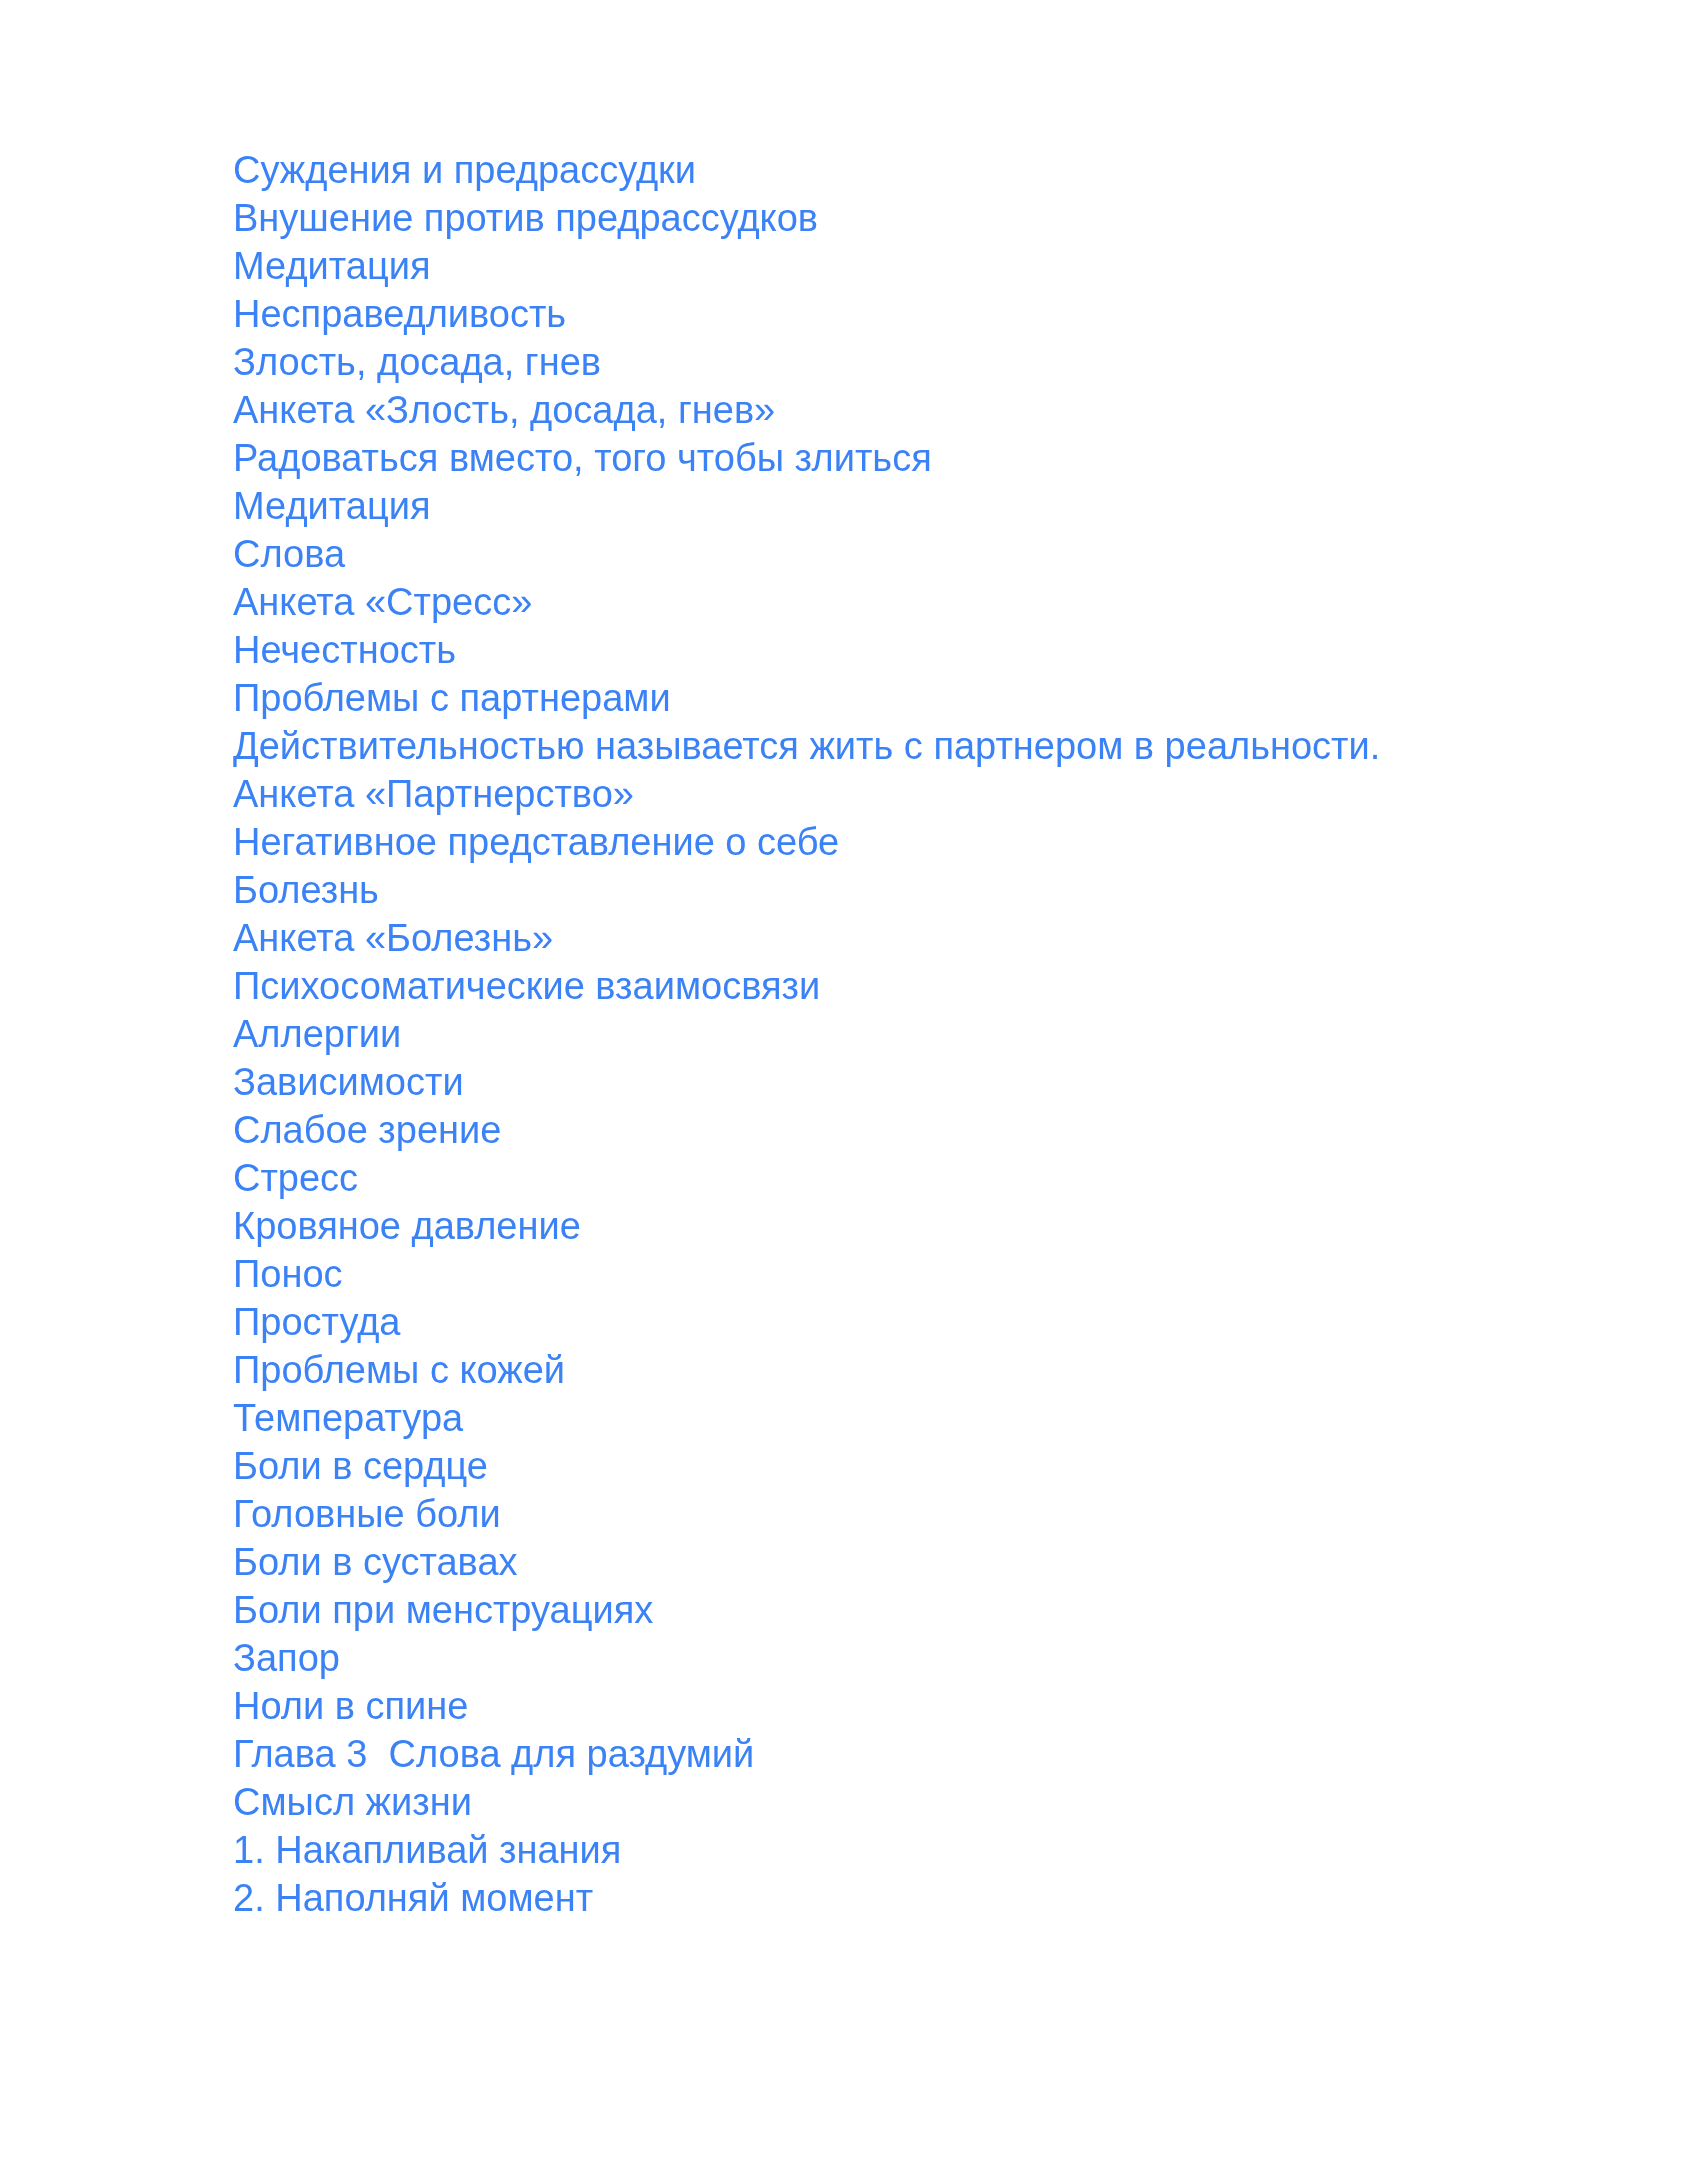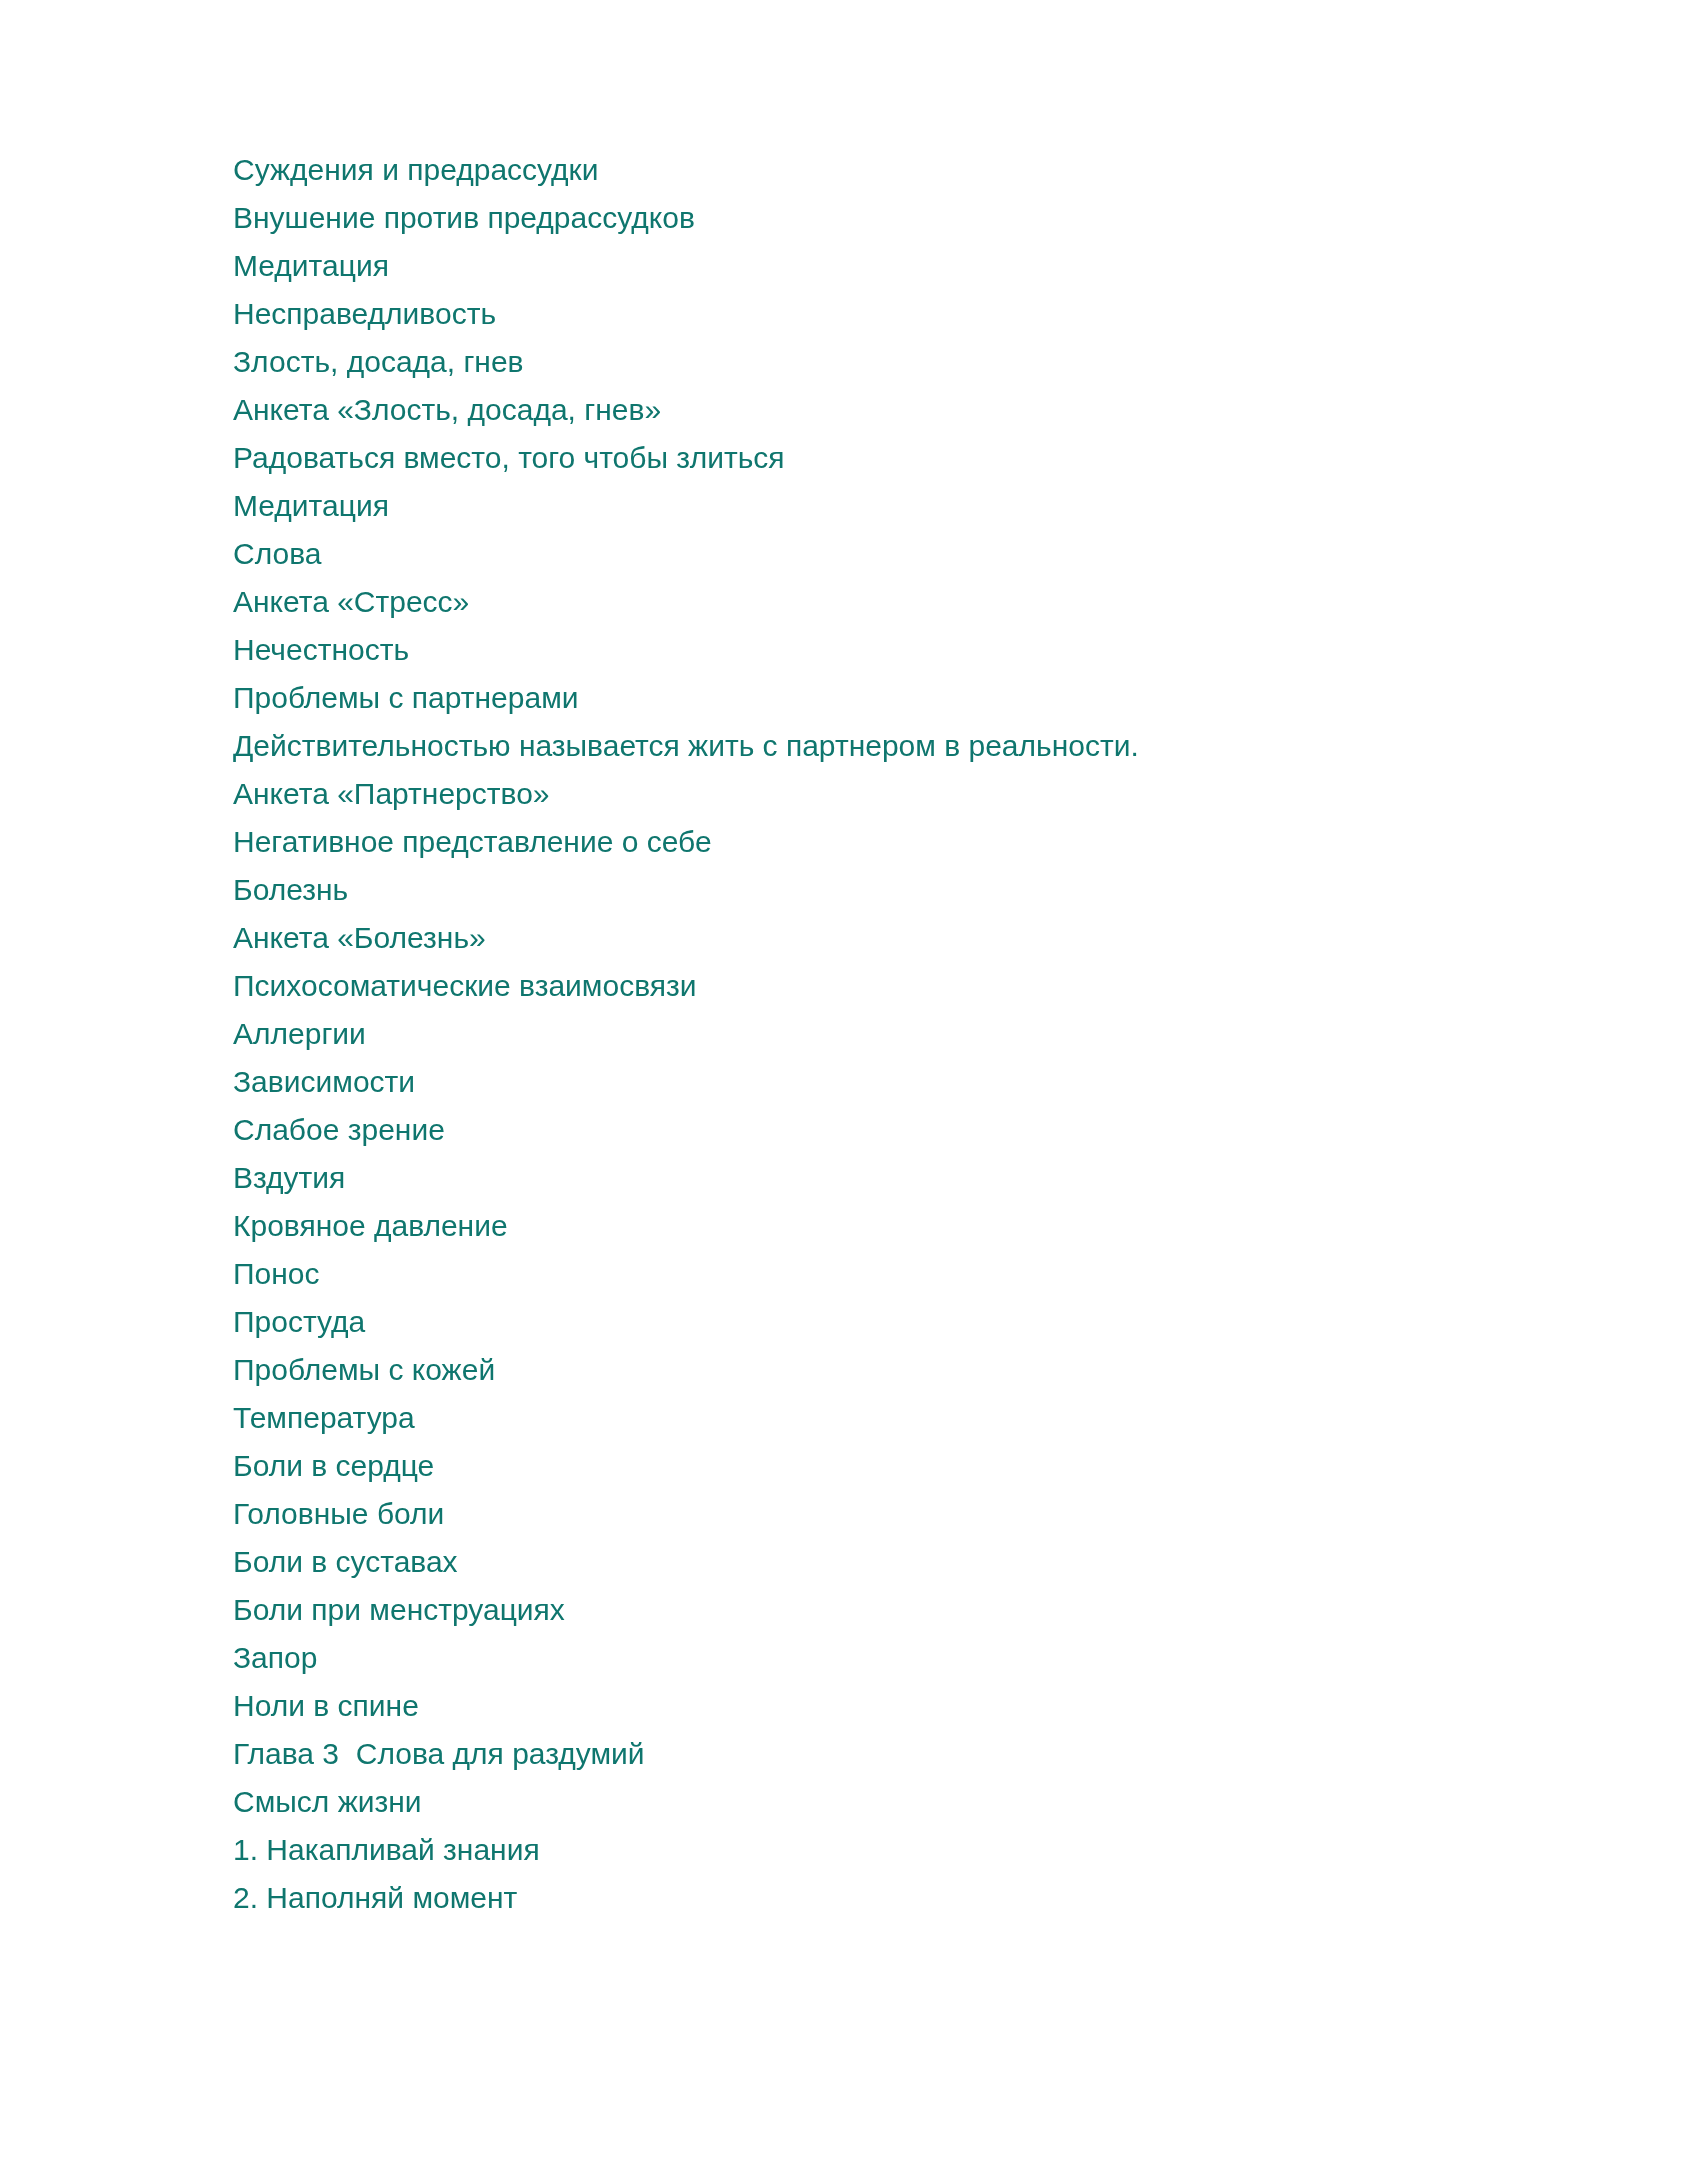--- a/index.html
+++ b/index.html
@@ -16,24 +16,24 @@
     width: 1687px;
     height: 2183px;
     background: #ffffff;
     overflow: hidden;
   }
   .toc {
     position: absolute;
     left: 233px;
     top: 146px;
     font-family: "Liberation Sans", sans-serif;
-    font-size: 30px;
+    font-size: 38px;
     font-weight: 400;
     line-height: 48px;
-    color: #0f766e;
+    color: #3b82f6;
   }
   .toc-line {
     height: 48px;
     white-space: pre;   
   }
 </style>
 </head>
 <body>
 
 <div class="page">
@@ -52,21 +52,21 @@
       <div class="toc-line">Проблемы с партнерами</div>
       <div class="toc-line">Действительностью называется жить с партнером в реальности.</div>
       <div class="toc-line">Анкета «Партнерство»</div>
       <div class="toc-line">Негативное представление о себе</div>
       <div class="toc-line">Болезнь</div>
       <div class="toc-line">Анкета «Болезнь»</div>
       <div class="toc-line">Психосоматические взаимосвязи</div>
       <div class="toc-line">Аллергии</div>
       <div class="toc-line">Зависимости</div>
       <div class="toc-line">Слабое зрение</div>
-      <div class="toc-line">Вздутия</div>
+      <div class="toc-line">Стресс</div>
       <div class="toc-line">Кровяное давление</div>
       <div class="toc-line">Понос</div>
       <div class="toc-line">Простуда</div>
       <div class="toc-line">Проблемы с кожей</div>
       <div class="toc-line">Температура</div>
       <div class="toc-line">Боли в сердце</div>
       <div class="toc-line">Головные боли</div>
       <div class="toc-line">Боли в суставах</div>
       <div class="toc-line">Боли при менструациях</div>
       <div class="toc-line">Запор</div>

